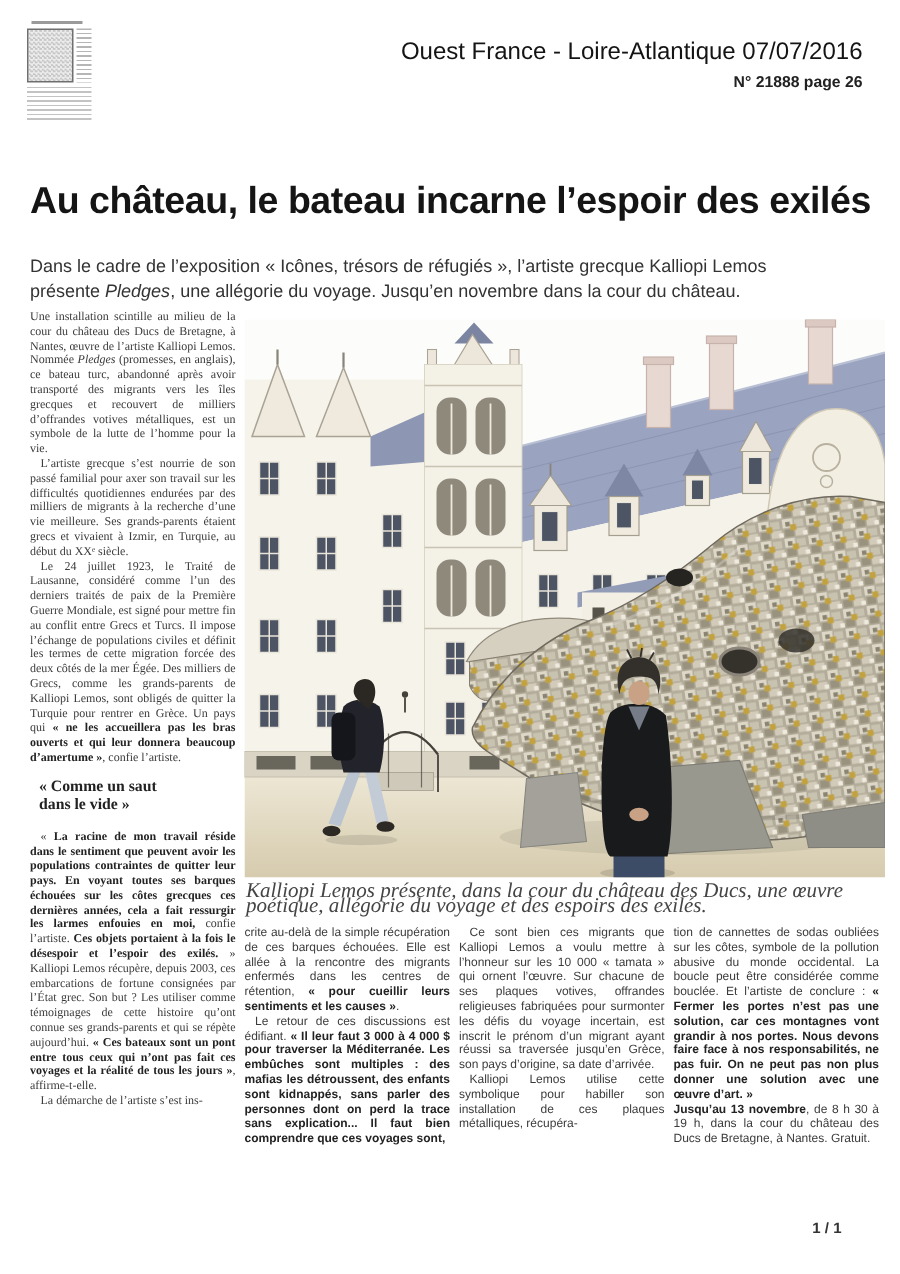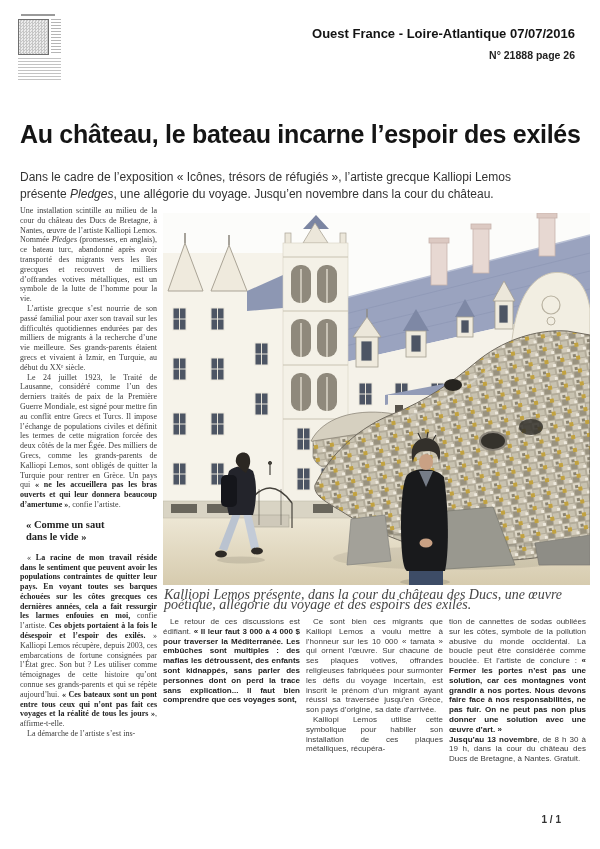--- a/index.html
+++ b/index.html
@@ -9,21 +9,21 @@
   
   .thumb{position:absolute;left:15px;top:12px;width:48px;height:70px;}
   .thumb .t-head{position:absolute;left:6px;top:2px;width:34px;height:2px;background:#9a9a9a;}
   .thumb .t-photo{position:absolute;left:3px;top:7px;width:29px;height:34px;border:1px solid #6f6f6f;
         background:repeating-conic-gradient(#c6c6c6 0% 25%, #ececec 0% 50%) 0 0/3px 3px;}
   .thumb .t-right{position:absolute;left:36px;top:7px;width:10px;height:36px;
         background:repeating-linear-gradient(#b5b5b5 0 1px, transparent 1px 3px);}
   .thumb .t-bottom{position:absolute;left:3px;top:46px;width:43px;height:22px;
         background:repeating-linear-gradient(#c3c3c3 0 1px, transparent 1px 3px);}
 
-  .pub{position:absolute;right:25px;top:26px;font-size:13px;font-weight:bold;color:#141414;}
+  .pub{position:absolute;right:25px;top:26px;font-size:16px;font-weight:normal;color:#141414;}
   .issue{position:absolute;right:25px;top:49px;font-size:10.5px;font-weight:bold;color:#222;}
 
   .headline{position:absolute;left:20px;top:120px;width:570px;font-size:25px;font-weight:bold;
         letter-spacing:-0.3px;color:#151515;}
   .standfirst{position:absolute;left:20px;top:169px;width:492px;font-size:12px;line-height:16.5px;color:#333;}
 
   .para{margin:0;text-align:justify;font-size:8px;line-height:9.8px;color:#3b3b3b;}
   .para.indent{text-indent:7px;}
   .b{font-weight:bold;color:#232323;}
   .i{font-style:italic;}
@@ -266,20 +266,21 @@
       <path d="M 250,250 C 246,234 252,226 263,225 C 274,226 280,234 276,250 C 275,240 272,238 263,238 C 254,238 251,242 250,250 Z" fill="#33302b"></path>
       <line x1="258" y1="226" x2="255" y2="220" stroke="#33302b" stroke-width="1.2"></line>
       <line x1="264" y1="225" x2="265" y2="219" stroke="#33302b" stroke-width="1.2"></line>
       <line x1="270" y1="227" x2="273" y2="222" stroke="#33302b" stroke-width="1.2"></line>
     </g>
   </svg>
 
   <div class="caption">Kalliopi Lemos présente, dans la cour du château des Ducs, une œuvre poétique, allégorie du voyage et des espoirs des exilés.</div>
 
   <div id="col2" class="bcol">
+      <p class="para"><span>crite au-delà de la simple récupération de ces barques échouées. Elle est allée à la rencontre des migrants enfermés dans les centres de rétention, </span><span class="b">« pour cueillir leurs sentiments et les causes »</span><span>.</span></p>
       <p class="para indent"><span>Le retour de ces discussions est édifiant. </span><span class="b">« Il leur faut 3 000 à 4 000 $ pour traverser la Méditerranée. Les embûches sont multiples : des mafias les détroussent, des enfants sont kidnappés, sans parler des personnes dont on perd la trace sans explication... Il faut bien comprendre que ces voyages sont,</span></p>
     </div>
   <div id="col3" class="bcol">
       <p class="para indent"><span>Ce sont bien ces migrants que Kalliopi Lemos a voulu mettre à l’honneur sur les 10 000 « tamata » qui ornent l’œuvre. Sur chacune de ses plaques votives, offrandes religieuses fabriquées pour surmonter les défis du voyage incertain, est inscrit le prénom d’un migrant ayant réussi sa traversée jusqu’en Grèce, son pays d’origine, sa date d’arrivée.</span></p>
       <p class="para indent"><span>Kalliopi Lemos utilise cette symbolique pour habiller son installation de ces plaques métalliques, récupéra-</span></p>
     </div>
   <div id="col4" class="bcol">
       <p class="para"><span>tion de cannettes de sodas oubliées sur les côtes, symbole de la pollution abusive du monde occidental. La boucle peut être considérée comme bouclée. Et l’artiste de conclure : </span><span class="b">« Fermer les portes n’est pas une solution, car ces montagnes vont grandir à nos portes. Nous devons faire face à nos responsabilités, ne pas fuir. On ne peut pas non plus donner une solution avec une œuvre d’art. »</span></p>
       <p class="para"><span class="b">Jusqu’au 13 novembre</span><span>, de 8 h 30 à 19 h, dans la cour du château des Ducs de Bretagne, à Nantes. Gratuit.</span></p>
     </div>

